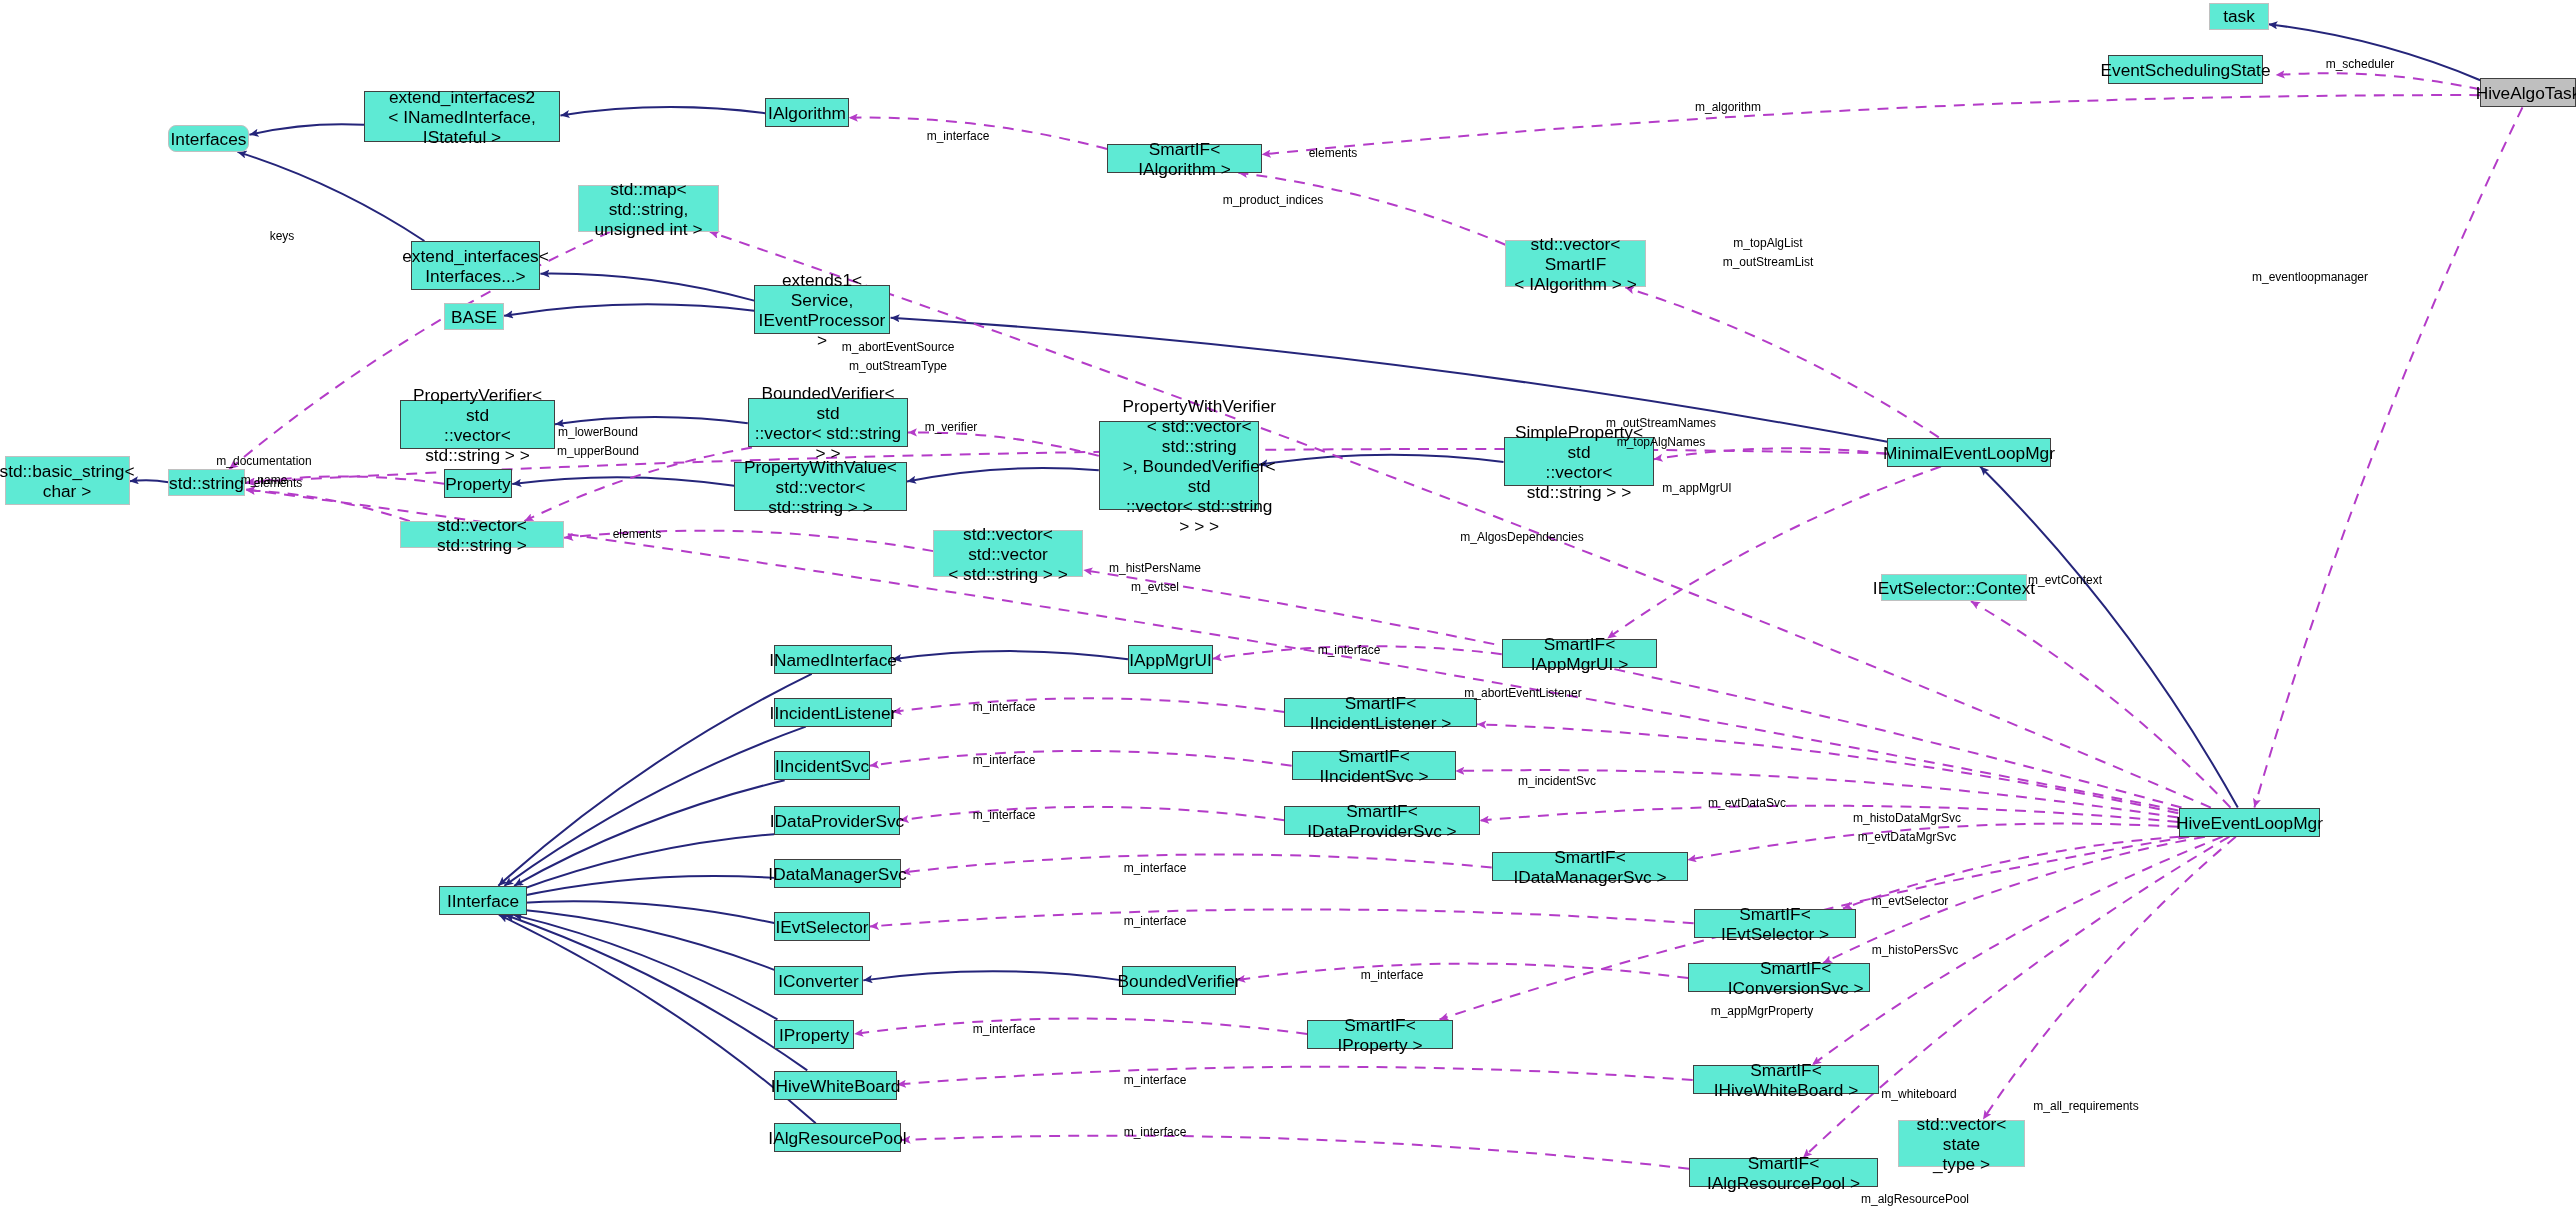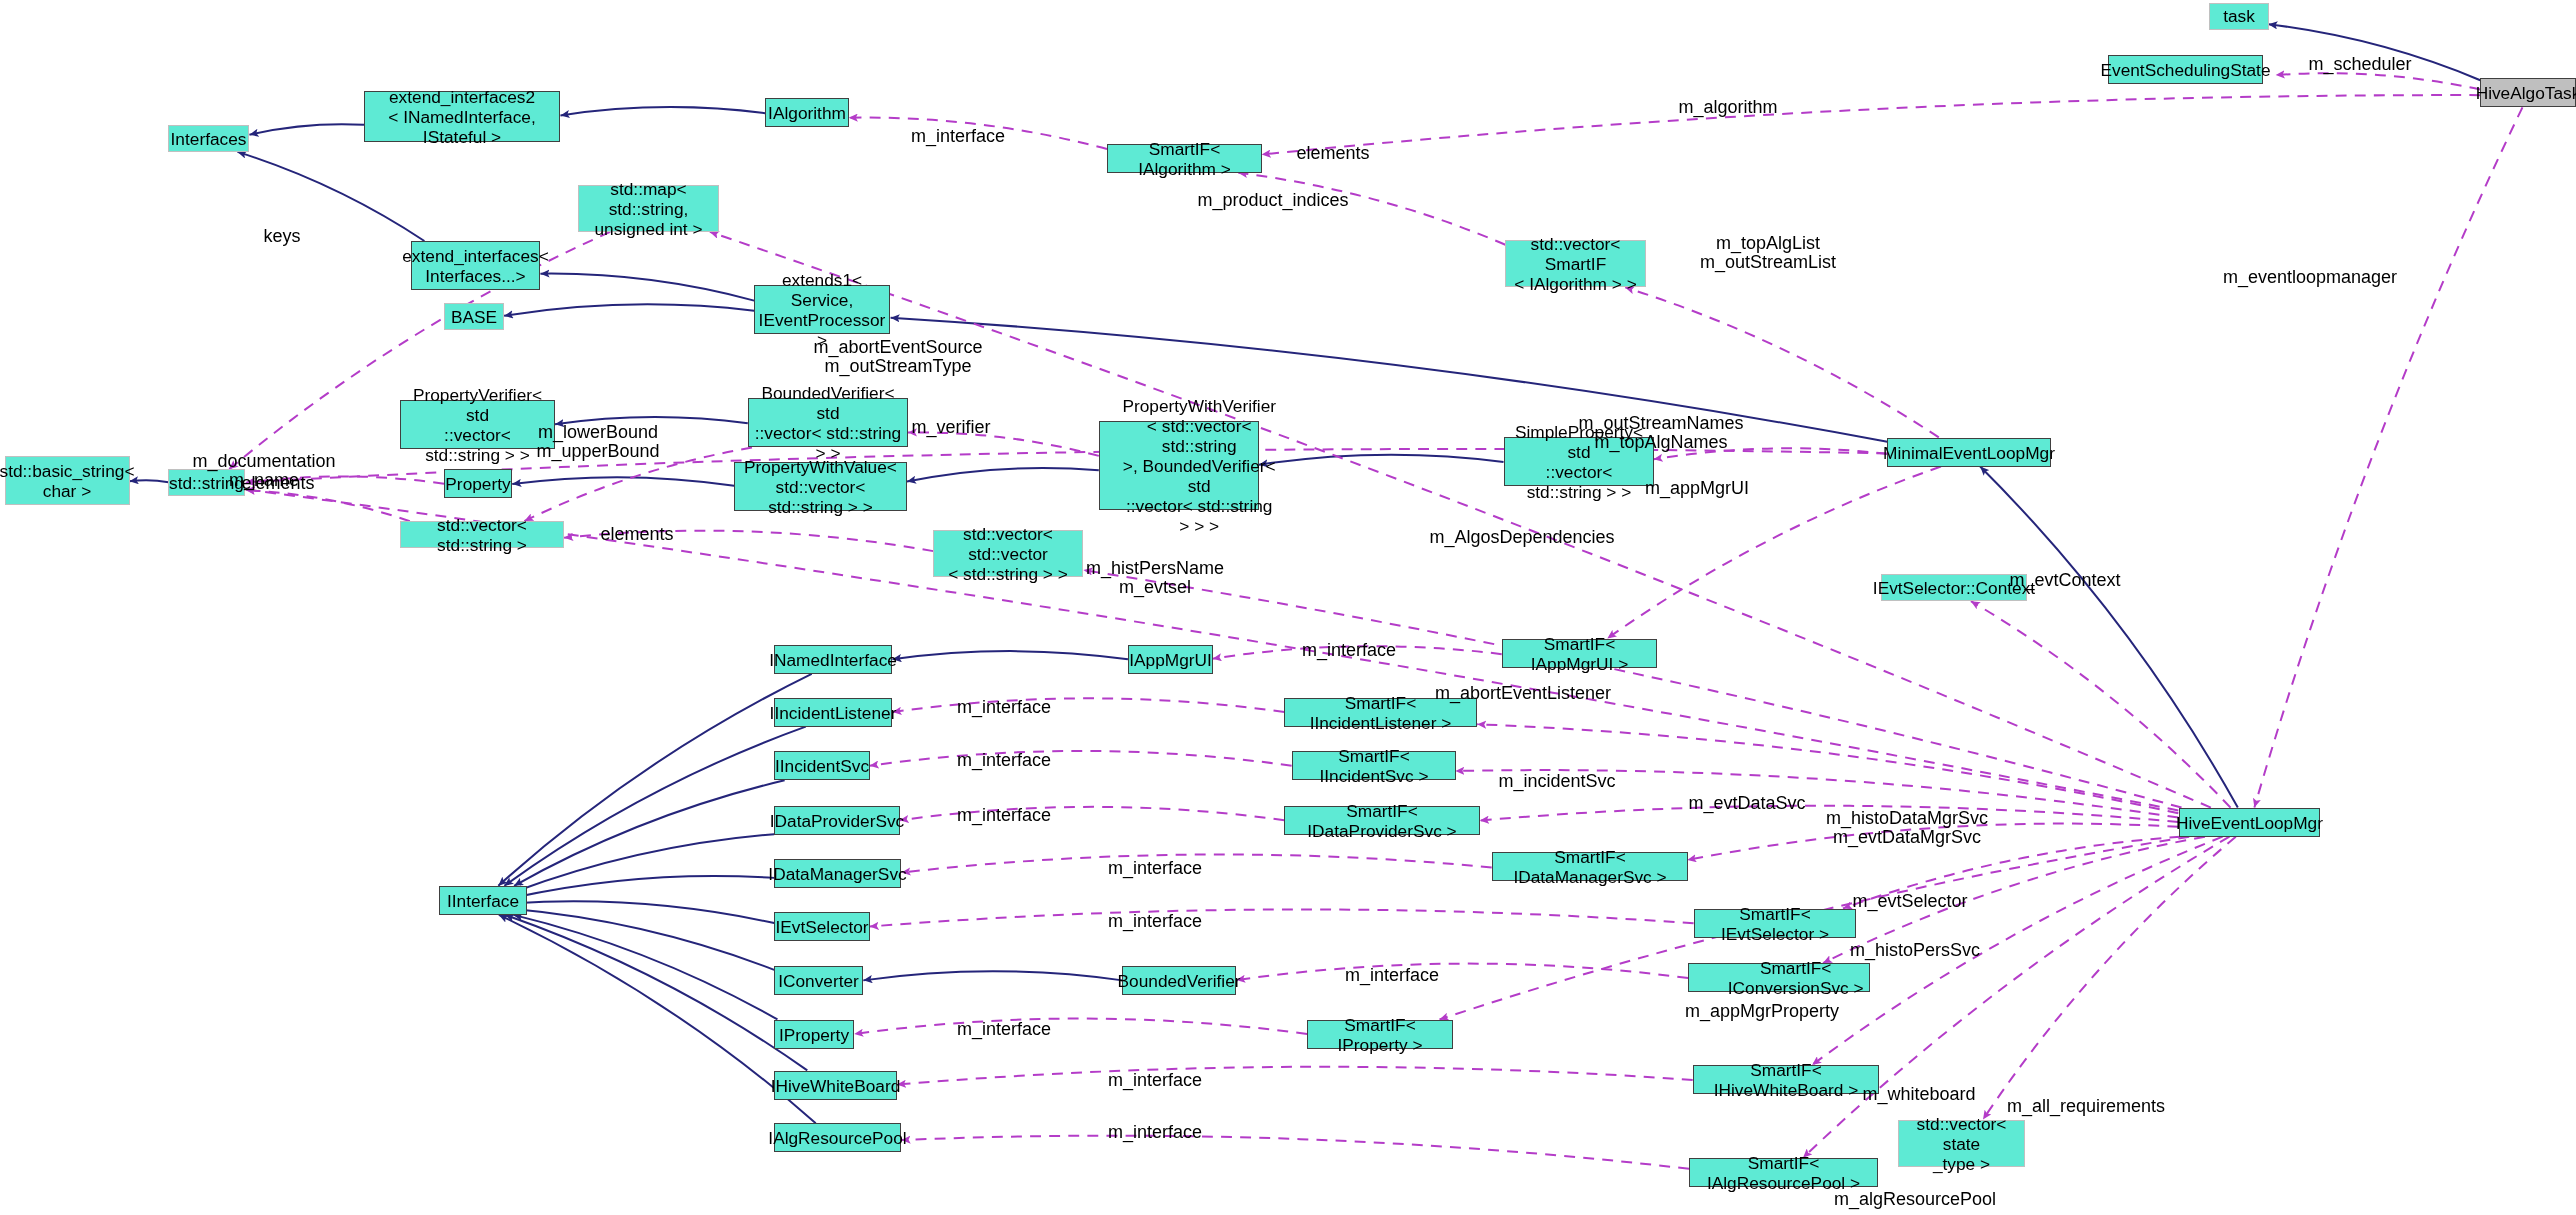--- a/index.html
+++ b/index.html
@@ -22,21 +22,21 @@
     color:#000;
     white-space:pre-line;
     padding:0.9px 3.6px;
     z-index:4;
   }
   .node.strong{ border:1.8px solid #404040; }
   .node.current{ background:#bfbfbf; border:1.8px solid #404040; }
 
   .elabel{
     position:absolute;
-    font-size:18px;
+    font-size:12px;
     line-height:19px;
     color:#000;
     white-space:pre-line;
     text-align:center;
     z-index:5;
     pointer-events:none;
   }
 </style>
 </head>
 <body>
@@ -120,21 +120,21 @@
         <path d="M2458.2,920.0 Q2297.4,1056.0 2180.2,1231.0"></path>
         <path d="M2075.0,498.6 Q1171.9,480.4 270.0,530.3"></path>
         <path d="M2395.0,891.1 Q1338.1,681.1 270.0,538.1"></path>
       </g>
   </svg>
 
   <div id="node-layer">
       <div class="node" style="left: 2209px; top: 2.7px; width: 60px; height: 27px;"><span>task</span></div>
       <div class="node strong" style="left: 2108px; top: 55px; width: 155px; height: 29px;"><span>EventSchedulingState</span></div>
       <div class="node current" style="left: 2480px; top: 78px; width: 96px; height: 29px;"><span>HiveAlgoTask</span></div>
-      <div class="node" style="left: 168px; top: 125px; width: 81px; height: 27px;"><span>Interfaces</span></div>
+      <div class="node" style="left: 168px; top: 125px; width: 81px; height: 27px; border-radius: 8px;"><span>Interfaces</span></div>
       <div class="node strong" style="left: 364px; top: 91px; width: 196px; height: 51px;"><span>extend_interfaces2
 &lt; INamedInterface, IStateful &gt;</span></div>
       <div class="node strong" style="left: 765px; top: 98px; width: 84px; height: 29px;"><span>IAlgorithm</span></div>
       <div class="node strong" style="left: 1107px; top: 144px; width: 155px; height: 29px; text-align: center;"><span>SmartIF&lt; IAlgorithm &gt;</span></div>
       <div class="node" style="left: 578px; top: 185px; width: 141px; height: 47px;"><span>std::map&lt; std::string,
 unsigned int &gt;</span></div>
       <div class="node" style="left: 1505px; top: 240px; width: 141px; height: 47px;"><span>std::vector&lt; SmartIF
 &lt; IAlgorithm &gt; &gt;</span></div>
       <div class="node strong" style="left: 411px; top: 241px; width: 129px; height: 49px;"><span>extend_interfaces&lt;
 Interfaces...&gt;</span></div>

